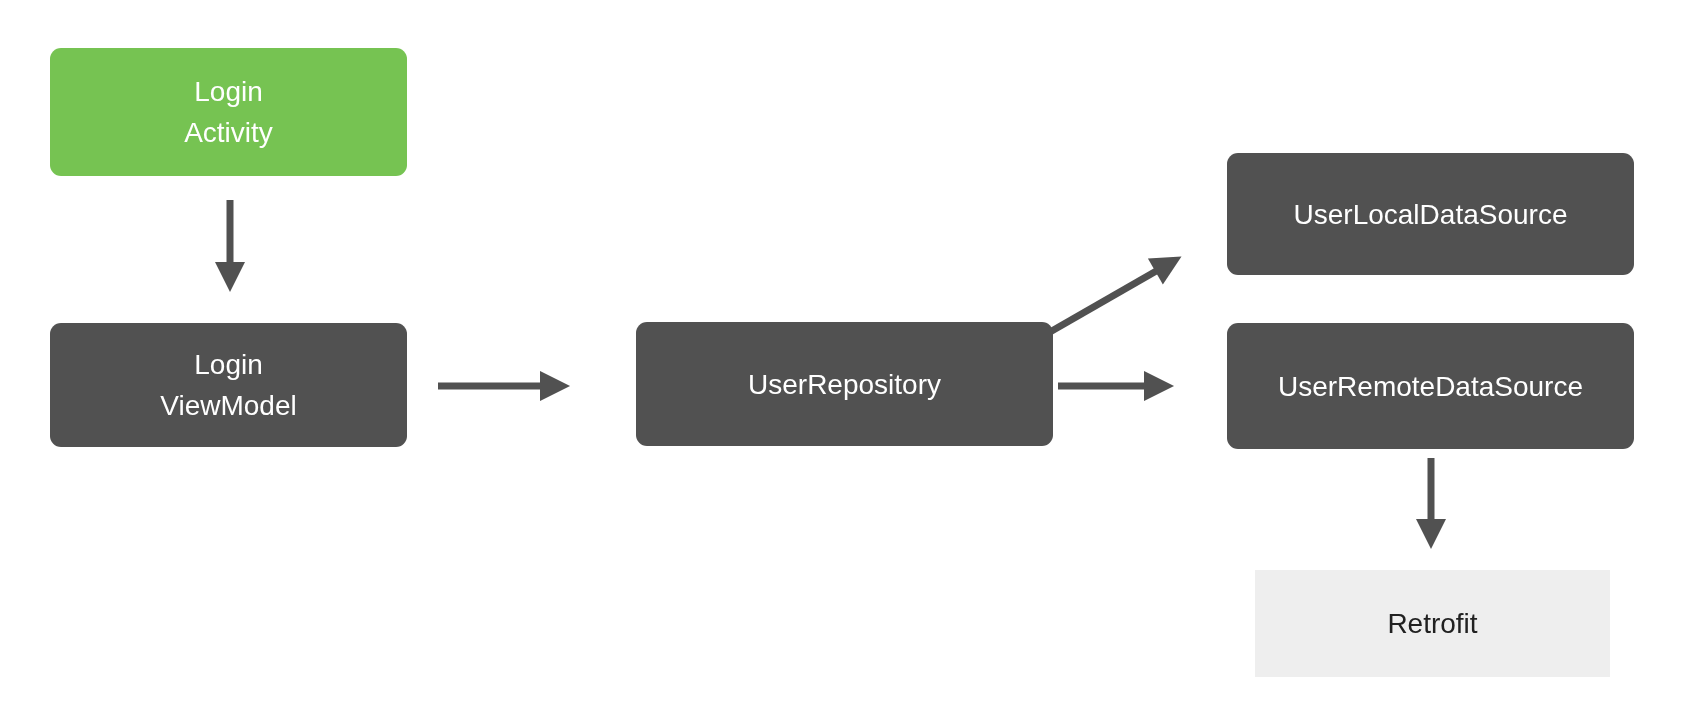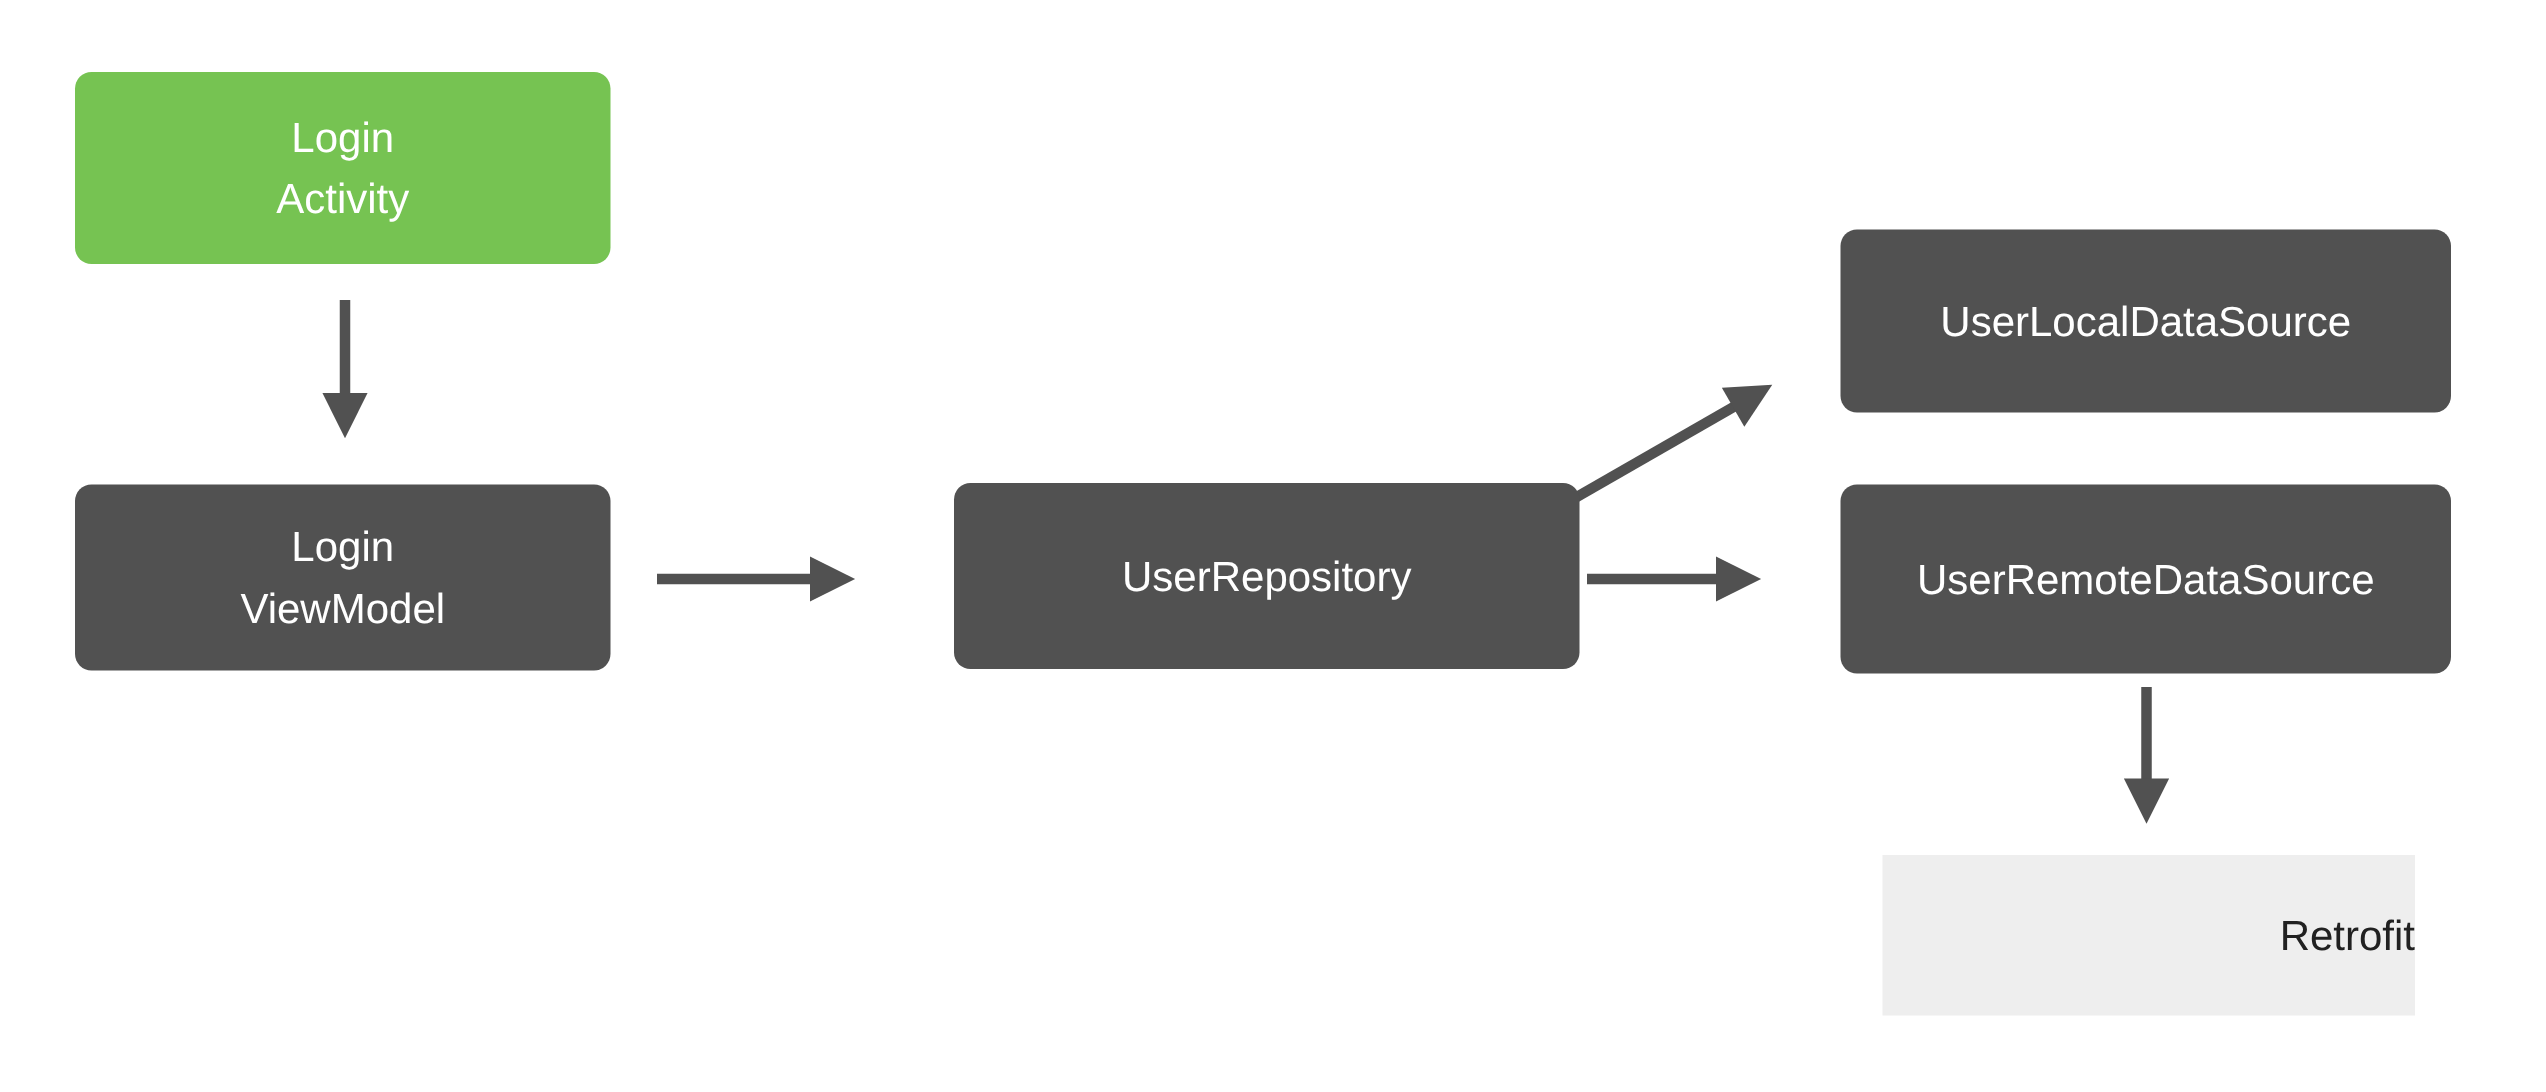--- a/index.html
+++ b/index.html
@@ -38,21 +38,21 @@
     box-sizing: border-box;
   }
   .node .label {
     white-space: pre-line;
     font-size: 28px;
     line-height: 41px;
     color: var(--text_light, #ffffff);
   }
   .node.green  { background: var(--green, #76C352); }
   .node.dark   { background: var(--dark, #515151); }
-  .node.light  { background: var(--light, #EEEEEE); border-radius: 0; justify-content: flex-end; }
+  .node.light  { background: var(--light, #EEEEEE); border-radius: 0; }
   .node.light .label { color: var(--text_dark, #212121); }
 
   
   #n-login-activity   { left:  50px; top:  48px; width: 357px; height: 128px; }
   #n-login-viewmodel  { left:  50px; top: 323px; width: 357px; height: 124px; }
   #n-user-repository  { left: 612px; top: 322px; width: 417px; height: 124px; margin-left: 24px; }
   #n-user-local       { left: 1227px; top: 153px; width: 407px; height: 122px; }
   #n-user-remote      { left: 1227px; top: 323px; width: 407px; height: 126px; }
   #n-retrofit         { left: 1255px; top: 570px; width: 355px; height: 107px; }
 </style>

